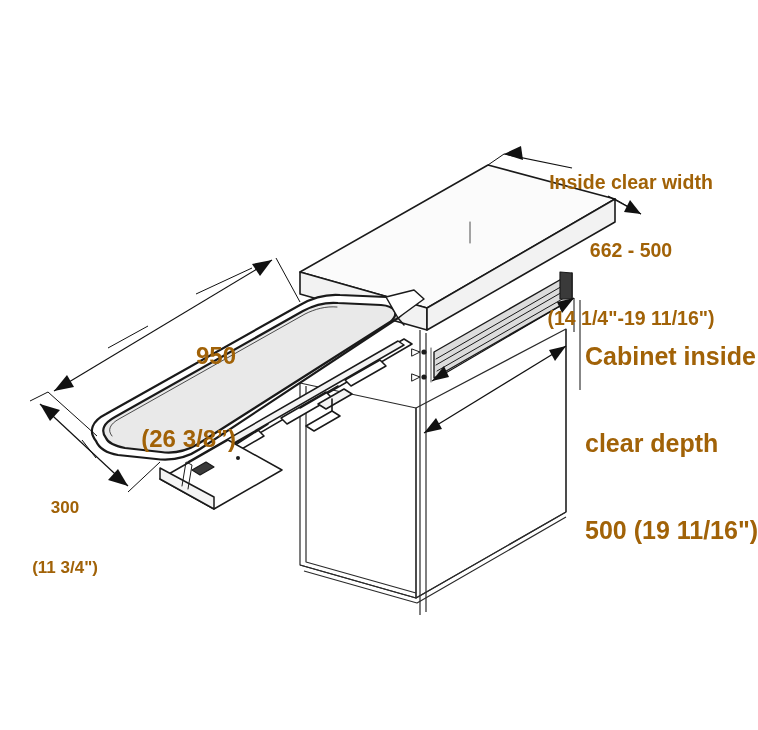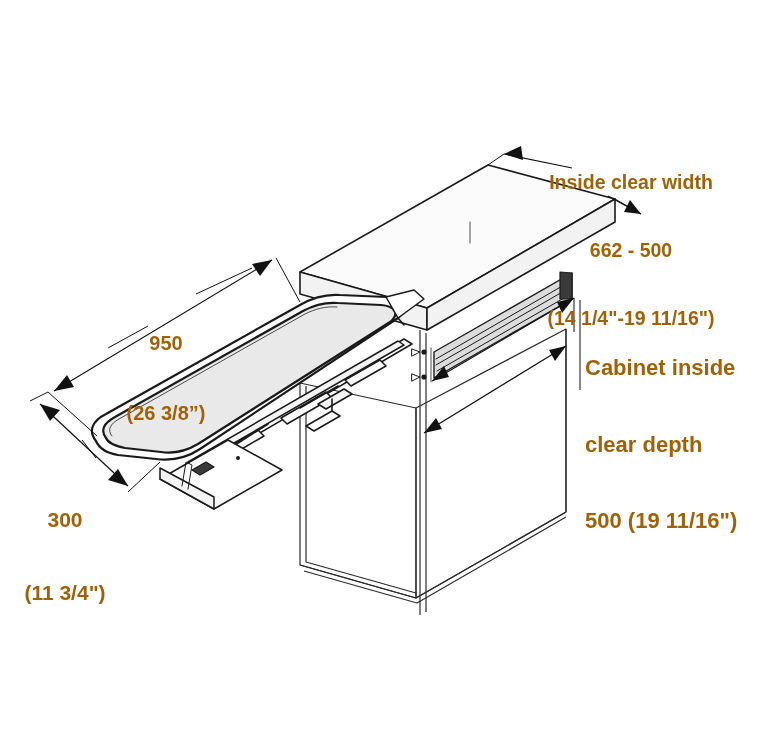--- a/index.html
+++ b/index.html
@@ -55,37 +55,37 @@
   }
   #label-inside-width {
     left: 508px;
     top: 126px;
     width: 246px;
     font-size: 19.5px;
     text-align: center;
   }
   #label-cabinet-depth {
     left: 585px;
-    top: 304px;
+    top: 284px;
     width: 172px;
-    font-size: 22px;
+    font-size: 25px;
     text-align: left;
   }
   #label-length {
     left: 96px;
     top: 286px;
     width: 140px;
-    font-size: 20px;
-    text-align: center;
+    font-size: 24px;
+    text-align: right;
   }
   #label-width {
     left: 2px;
     top: 459px;
     width: 126px;
-    font-size: 21px;
+    font-size: 17px;
     text-align: center;
   }
   .callout .l1, .callout .l2, .callout .l3 { display: block; }
 </style>
 </head>
 <body>
 
 <div id="diagram-root">
 
   <svg class="diagram" viewBox="0 0 758 730">

